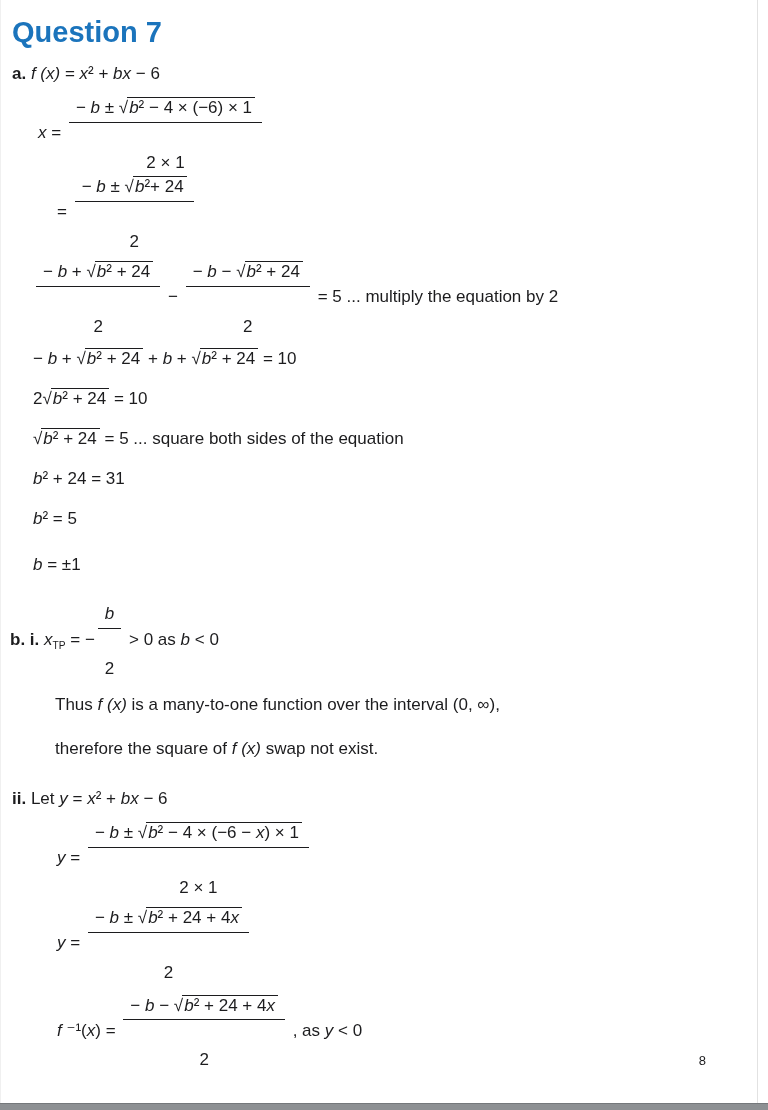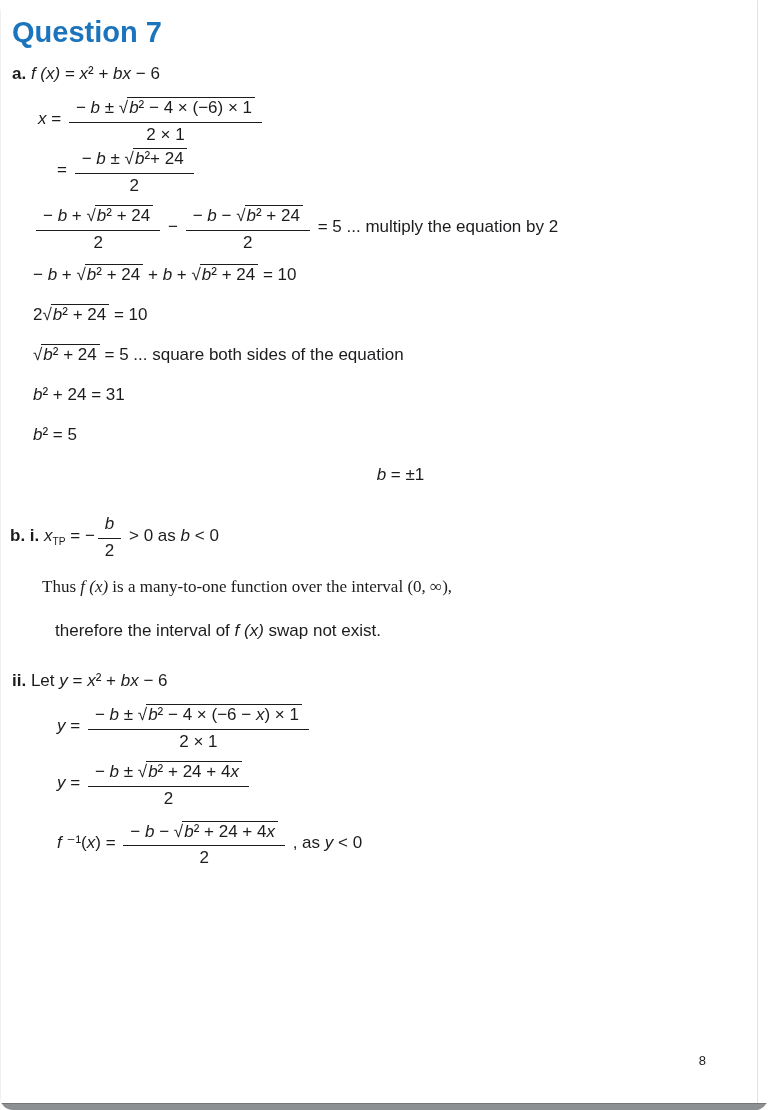--- a/index.html
+++ b/index.html
@@ -1,54 +1,54 @@
 <!DOCTYPE html>
 <html><head>
 <meta charset="utf-8">
 <style>
   html,body{margin:0;padding:0;background:#ffffff;}
   body{font-family:"Liberation Sans","DejaVu Sans",sans-serif;color:#1c1c1e;}
-  .page{position:relative;width:768px;height:1110px;background:#fff;overflow:hidden;border-radius:13px;}
+  .page{position:relative;width:768px;height:1110px;background:#fff;overflow:hidden;}
   .edge-left{position:absolute;left:0;top:0;bottom:0;width:1px;background:#f0f0f0;}
   .edge-right{position:absolute;left:757px;top:0;bottom:0;width:1px;background:#e2e2e2;}
   .bottom-bar{position:absolute;left:0;right:0;bottom:0;height:6px;background:#8d9093;border-top:1px solid #75787b;}
   .title{font-size:29px;font-weight:700;margin:16px 0 0 12px;letter-spacing:0;}
   .content{display:block;}
   .line{display:block;font-size:17px;line-height:30px;white-space:pre-wrap;}
   .mi{font-style:italic;}
   .mn{font-style:normal;}
   .bf{font-weight:700;font-style:normal;}
   .msub{font-size:0.6em;}
   .sqrt{display:inline-flex;align-items:baseline;}
   .rsym{line-height:1.15;margin-right:-1px;}
   .rad{border-top:1.6px solid #1c1c1e;line-height:1.15;padding:0 3px 0 2px;}
   .frac{display:inline-flex;flex-direction:column;align-items:center;vertical-align:middle;margin:0 3px;line-height:1.15;}
   .frac>.num{display:inline-flex;align-items:baseline;border-bottom:1.6px solid #1c1c1e;padding:2px 7px 4px;text-align:center;}
-  .frac>.den{display:inline-flex;align-items:baseline;padding-top:2px;text-align:left;}
+  .frac>.den{display:inline-flex;align-items:baseline;padding-top:2px;text-align:left;margin-top:28px;}
   .page-number{position:absolute;right:62px;bottom:42px;font-size:13px;color:#1c1c1e;}
 </style>
 </head>
 <body>
 
 <div class="page">
   <h1 class="title" style="color: rgb(27, 116, 188);">Question 7</h1>
   <main class="content" id="math-root">
       <div class="line" style="margin-left: 12px; margin-top: 10px;"><span class="bf">a. </span><span class="mi">f (x)</span><span class="mn"> = </span><span class="mi">x</span><span class="mn">² + </span><span class="mi">bx</span><span class="mn"> − 6</span></div>
       <div class="line" style="margin-left: 38px; margin-top: 6px;"><span class="mi">x</span><span class="mn"> = </span><span class="frac"><span class="num"><span class="mn">− </span><span class="mi">b</span><span class="mn"> ± </span><span class="sqrt"><span class="rsym">√</span><span class="rad"><span class="mi">b</span><span class="mn">² − 4 × (−6) × 1</span></span></span></span><span class="den"><span class="mn">2 × 1</span></span></span></div>
       <div class="line" style="margin-left: 57px; margin-top: 2px;"><span class="mn">= </span><span class="frac"><span class="num"><span class="mn">− </span><span class="mi">b</span><span class="mn"> ± </span><span class="sqrt"><span class="rsym">√</span><span class="rad"><span class="mi">b</span><span class="mn">²+ 24</span></span></span></span><span class="den"><span class="mn">2</span></span></span></div>
       <div class="line" style="margin-left: 33px; margin-top: 8px;"><span class="frac"><span class="num"><span class="mn">− </span><span class="mi">b</span><span class="mn"> + </span><span class="sqrt"><span class="rsym">√</span><span class="rad"><span class="mi">b</span><span class="mn">² + 24</span></span></span></span><span class="den"><span class="mn">2</span></span></span><span class="mn"> − </span><span class="frac"><span class="num"><span class="mn">− </span><span class="mi">b</span><span class="mn"> − </span><span class="sqrt"><span class="rsym">√</span><span class="rad"><span class="mi">b</span><span class="mn">² + 24</span></span></span></span><span class="den"><span class="mn">2</span></span></span><span class="mn"> = 5 ... multiply the equation by 2</span></div>
       <div class="line" style="margin-left: 33px; margin-top: 8px;"><span class="mn">− </span><span class="mi">b</span><span class="mn"> + </span><span class="sqrt"><span class="rsym">√</span><span class="rad"><span class="mi">b</span><span class="mn">² + 24</span></span></span><span class="mn"> + </span><span class="mi">b</span><span class="mn"> + </span><span class="sqrt"><span class="rsym">√</span><span class="rad"><span class="mi">b</span><span class="mn">² + 24</span></span></span><span class="mn"> = 10</span></div>
       <div class="line" style="margin-left: 33px; margin-top: 10px;"><span class="mn">2</span><span class="sqrt"><span class="rsym">√</span><span class="rad"><span class="mi">b</span><span class="mn">² + 24</span></span></span><span class="mn"> = 10</span></div>
       <div class="line" style="margin-left: 33px; margin-top: 10px;"><span class="sqrt"><span class="rsym">√</span><span class="rad"><span class="mi">b</span><span class="mn">² + 24</span></span></span><span class="mn"> = 5 ... square both sides of the equation</span></div>
       <div class="line" style="margin-left: 33px; margin-top: 10px;"><span class="mi">b</span><span class="mn">² + 24 = 31</span></div>
       <div class="line" style="margin-left: 33px; margin-top: 10px;"><span class="mi">b</span><span class="mn">² = 5</span></div>
-      <div class="line" style="margin-left: 33px; margin-top: 10px; text-align: center;"><span class="mi">b</span><span class="mn"> = ±1</span></div>
+      <div class="line" style="margin-left: 33px; margin-top: 16px;"><span class="mi">b</span><span class="mn"> = ±1</span></div>
       <div class="line" style="margin-left: 10px; margin-top: 22px;"><span class="bf">b. i. </span><span class="mi">x</span><sub class="msub">TP</sub><span class="mn"> = −</span><span class="frac"><span class="num"><span class="mi">b</span></span><span class="den"><span class="mn">2</span></span></span><span class="mn"> &gt; 0 as </span><span class="mi">b</span><span class="mn"> &lt; 0</span></div>
-      <div class="line" style="margin-left: 42px; margin-top: 12px; font-family: Liberation Serif, serif;"><span class="mn">Thus </span><span class="mi">f (x)</span><span class="mn"> is a many-to-one function over the interval (0, ∞),</span></div>
-      <div class="line" style="margin-left: 55px; margin-top: 14px;"><span class="mn">therefore the interval of </span><span class="mi">f (x)</span><span class="mn"> swap not exist.</span></div>
+      <div class="line" style="margin-left: 55px; margin-top: 12px;"><span class="mn">Thus </span><span class="mi">f (x)</span><span class="mn"> is a many-to-one function over the interval (0, ∞),</span></div>
+      <div class="line" style="margin-left: 55px; margin-top: 14px;"><span class="mn">therefore the square of </span><span class="mi">f (x)</span><span class="mn"> swap not exist.</span></div>
       <div class="line" style="margin-left: 12px; margin-top: 20px;"><span class="bf">ii. </span><span class="mn">Let </span><span class="mi">y</span><span class="mn"> = </span><span class="mi">x</span><span class="mn">² + </span><span class="mi">bx</span><span class="mn"> − 6</span></div>
       <div class="line" style="margin-left: 57px; margin-top: 6px;"><span class="mi">y</span><span class="mn"> = </span><span class="frac"><span class="num"><span class="mn">− </span><span class="mi">b</span><span class="mn"> ± </span><span class="sqrt"><span class="rsym">√</span><span class="rad"><span class="mi">b</span><span class="mn">² − 4 × (−6 − </span><span class="mi">x</span><span class="mn">) × 1</span></span></span></span><span class="den"><span class="mn">2 × 1</span></span></span></div>
       <div class="line" style="margin-left: 57px; margin-top: 8px;"><span class="mi">y</span><span class="mn"> = </span><span class="frac"><span class="num"><span class="mn">− </span><span class="mi">b</span><span class="mn"> ± </span><span class="sqrt"><span class="rsym">√</span><span class="rad"><span class="mi">b</span><span class="mn">² + 24 + 4</span><span class="mi">x</span></span></span></span><span class="den"><span class="mn">2</span></span></span></div>
       <div class="line" style="margin-left: 57px; margin-top: 10px;"><span class="mi">f</span><span class="mn"> ⁻¹(</span><span class="mi">x</span><span class="mn">) = </span><span class="frac"><span class="num"><span class="mn">− </span><span class="mi">b</span><span class="mn"> − </span><span class="sqrt"><span class="rsym">√</span><span class="rad"><span class="mi">b</span><span class="mn">² + 24 + 4</span><span class="mi">x</span></span></span></span><span class="den"><span class="mn">2</span></span></span><span class="mn"> , as </span><span class="mi">y</span><span class="mn"> &lt; 0</span></div>
     </main>
   <div class="page-number">8</div>
   <div class="edge-left"></div>
   <div class="edge-right"></div>
   <div class="bottom-bar" style="background: rgb(141, 144, 147);"></div>
 </div>

